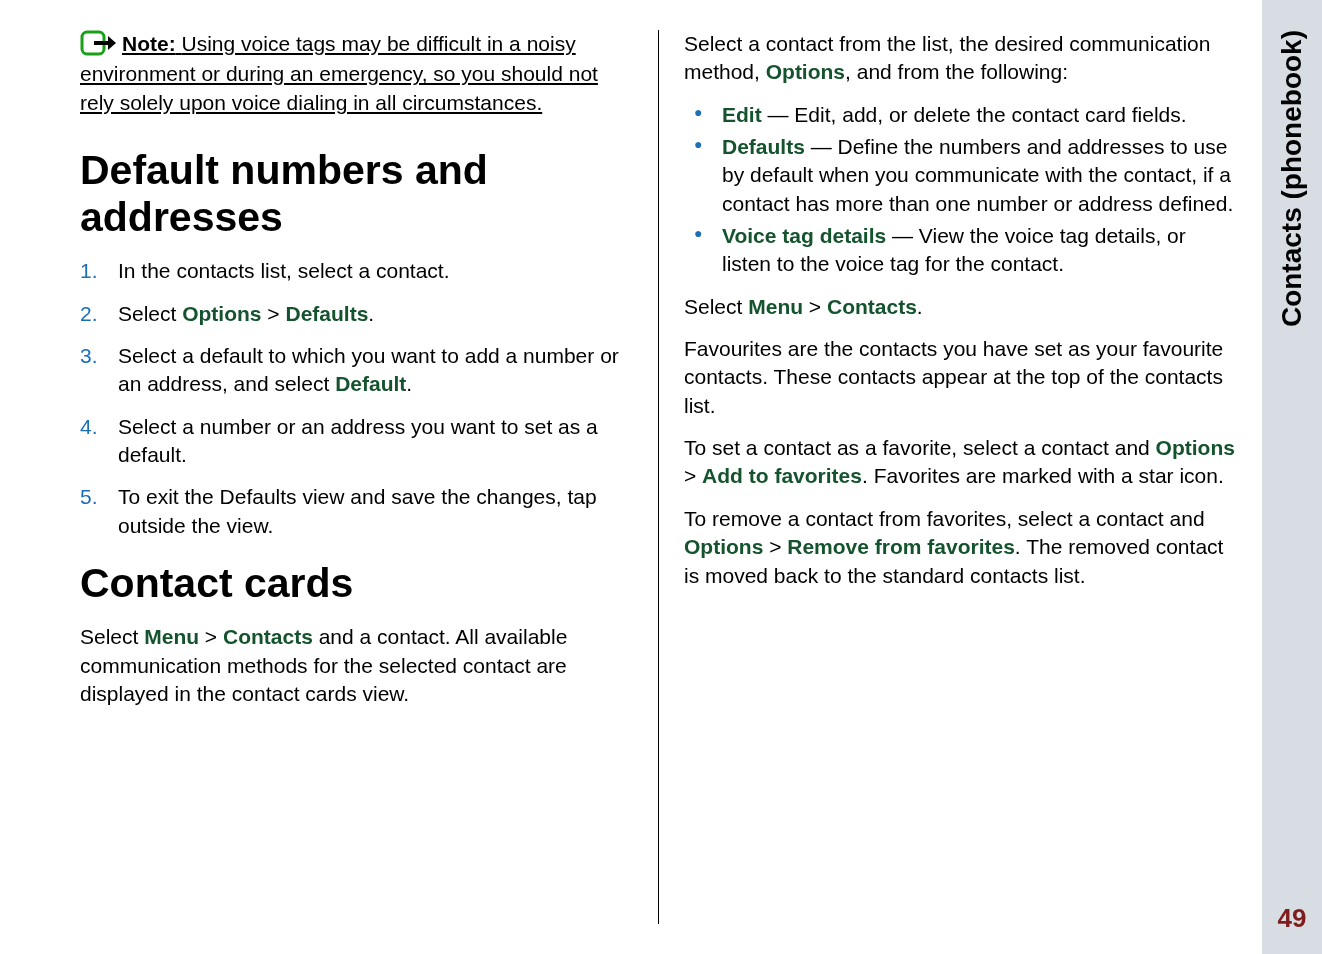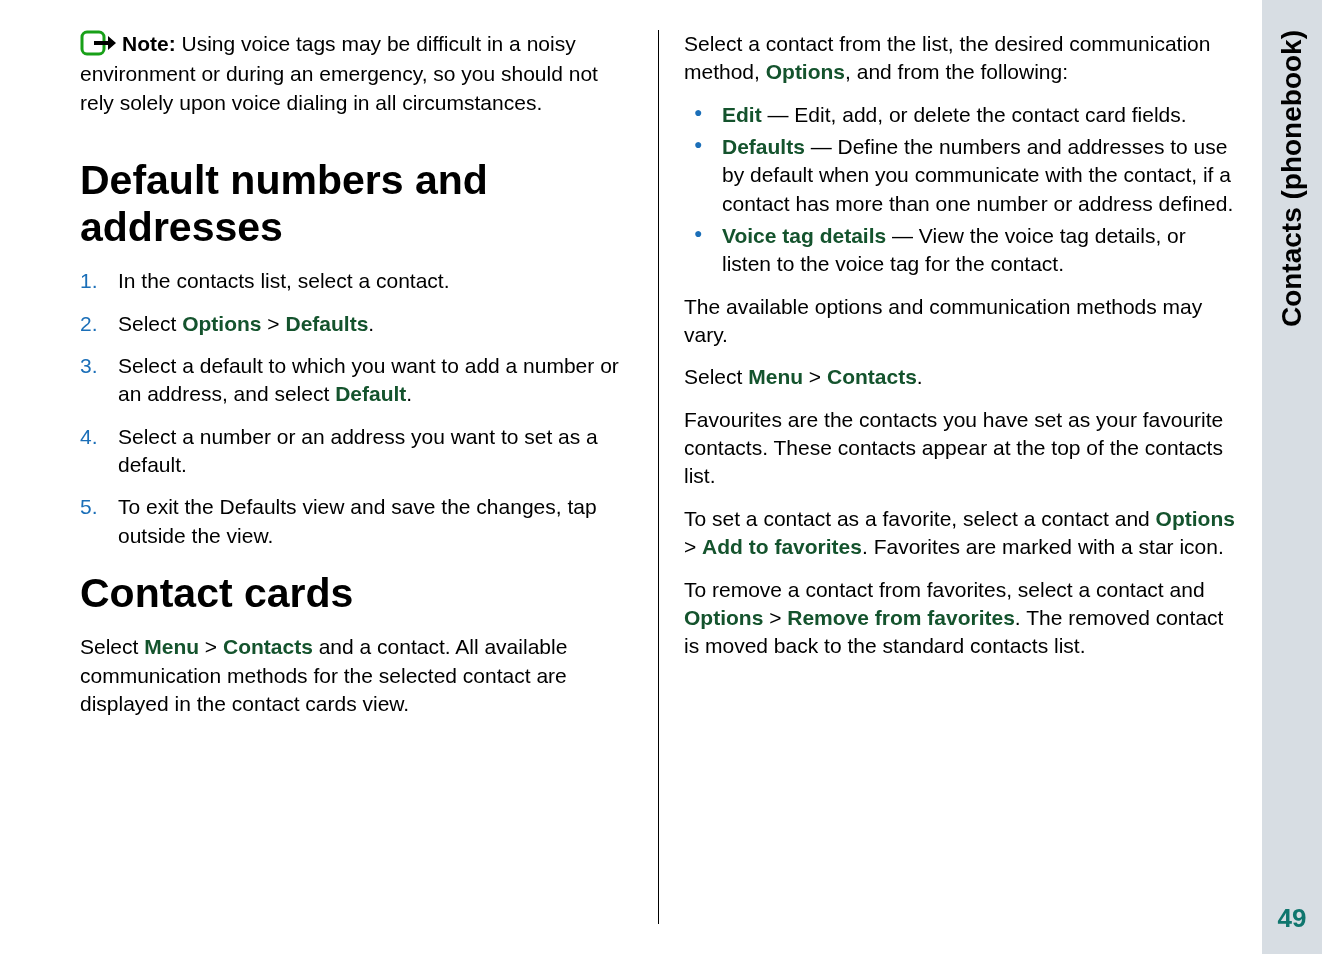--- a/index.html
+++ b/index.html
@@ -25,21 +25,22 @@
     flex: 1;
     padding: 0 25px;
     font-size: 21px;
     line-height: 1.35;
     color: #000;
   }
   .col:first-child {
     border-right: 1px solid #000;
   }
   .note-block {
-    margin-bottom: 40px;
+    margin-bottom: 30px;
+    text-decoration: underline;
   }
   .note-icon {
     display: inline-block;
     vertical-align: middle;
     margin-right: 6px;
   }
   .note-icon svg { display: block; }
   h2 {
     font-size: 41px;
     font-weight: bold;
@@ -102,21 +103,21 @@
     writing-mode: vertical-rl;
     transform: rotate(180deg);
     font-size: 28px;
     font-weight: bold;
     color: #000;
     white-space: nowrap;
   }
   .page-num {
     font-size: 26px;
     font-weight: bold;
-    color: #0f766e;
+    color: #7f1d1d;
   }
 </style>
 </head>
 <body>
 
 <div class="page">
   <div class="columns">
 
     <div class="col">
       <div class="note-block">
@@ -170,21 +171,20 @@
           <span class="menu-term">Edit</span><span> — Edit, add, or delete the contact card fields.</span>
         </li>
         <li>
           <span class="menu-term">Defaults</span><span> — Define the numbers and addresses to use by default when you communicate with the contact, if a contact has more than one number or address defined.</span>
         </li>
         <li>
           <span class="menu-term">Voice tag details</span><span> — View the voice tag details, or listen to the voice tag for the contact.</span>
         </li>
       </ul>
 
-      <p>The available options and communication methods may vary.</p>
 
 
       <p>
         <span>Select </span><span class="menu-term">Menu</span><span> &gt; </span><span class="menu-term">Contacts</span><span>.</span>
       </p>
 
       <p>Favourites are the contacts you have set as your favourite contacts. These contacts appear at the top of the contacts list.</p>
 
       <p>
         <span>To set a contact as a favorite, select a contact and </span><span class="menu-term">Options</span><span> &gt; </span><span class="menu-term">Add to favorites</span><span>. Favorites are marked with a star icon.</span>

